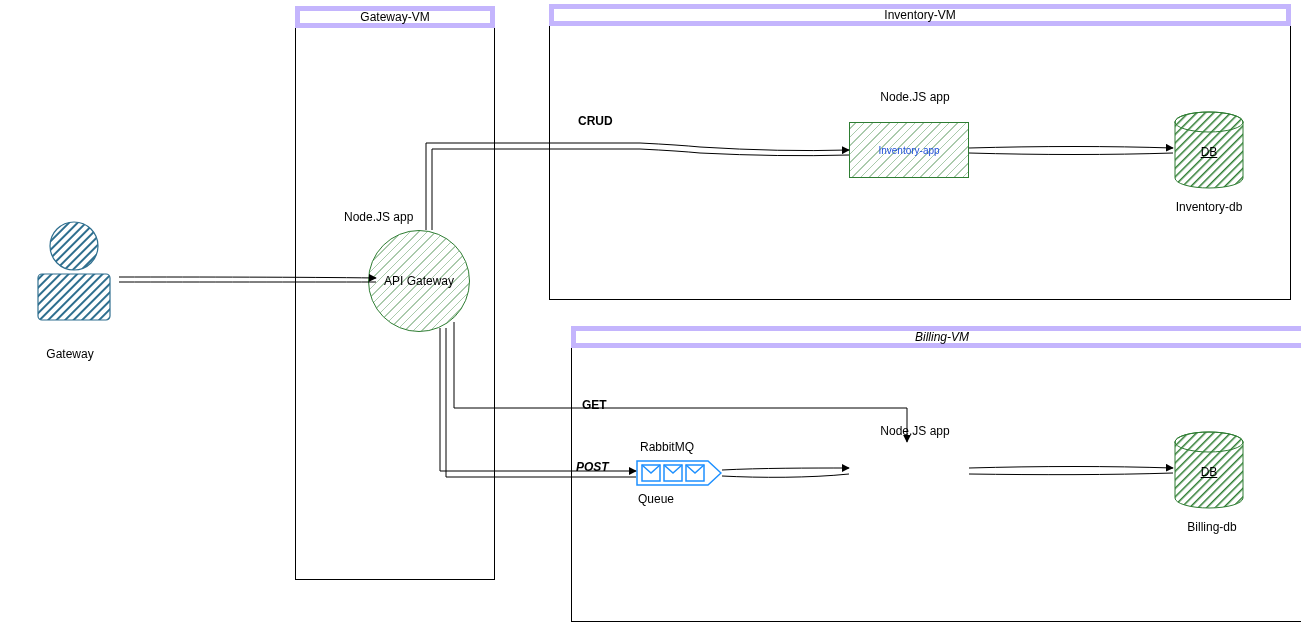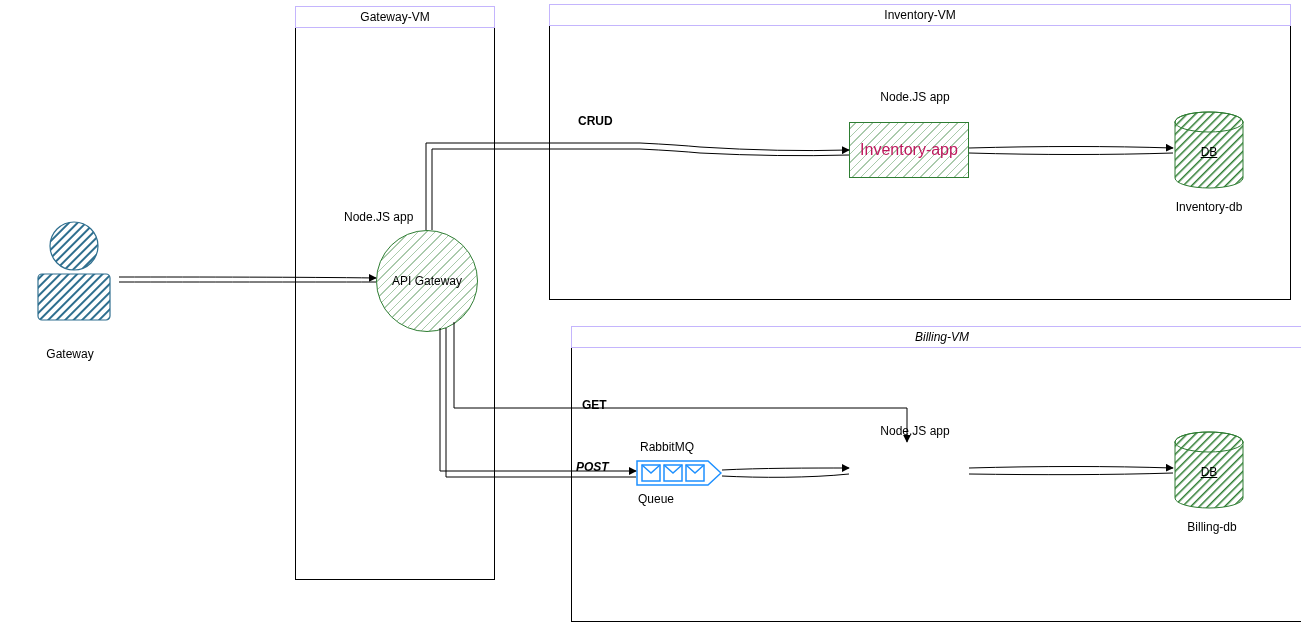--- a/index.html
+++ b/index.html
@@ -22,21 +22,21 @@
     position: absolute;
     border: 1px solid #000;
     box-sizing: border-box;
   }
   .vm-title {
     position: absolute;
     top: -1px;
     left: -1px;
     right: -1px;
     height: 22px;
-    border: 1px solid #c4b5fd;
+    border: 5px solid #c4b5fd;
     box-sizing: border-box;
     display: flex;
     align-items: center;
     justify-content: center;
     background: #fff;
     font-size: 12px;
   }
   .label {
     position: absolute;
     font-size: 12px;
@@ -60,22 +60,22 @@
     opacity: .45;
   }
   .hatch-green > span {
     position: relative;
     display: block;
     width: 100%;
     height: 100%;
     display: flex;
     align-items: center;
     justify-content: center;
-    color: #be185d;
-    font-size: 16px;
+    color: #1d4ed8;
+    font-size: 10px;
     text-align: center;
   }
 
   .db {
     position: absolute;
   }
   .db svg { display:block; }
   .db .db-text {
     position: absolute;
     left: 0; right: 0; top: 44%;
@@ -154,21 +154,21 @@
         </pattern>
       </defs>
 
       <circle cx="46" cy="26" r="24" fill="url(#p-blue)" stroke="#2f6f8f" stroke-width="1.2"></circle>
 
       <rect x="10" y="54" width="72" height="46" rx="4" fill="url(#p-blue)" stroke="#2f6f8f" stroke-width="1.2"></rect>
     </svg>
   </div>
   <div class="label" style="left:40px; top:347px; width:60px;">Gateway</div>
 
-  <div class="circle" style="left:376px; top:230px; width:100px; height:100px;">
+  <div class="circle" style="left:368px; top:230px; width:100px; height:100px;">
     <span>API Gateway</span>
   </div>
   <div class="label" style="left:344px; top:210px; width:90px; text-align:left;">Node.JS app</div>
 
   <div class="hatch-green" style="left:849px; top:122px; width:120px; height:56px;">
     <span>Inventory-app</span>
   </div>
   <div class="label" style="left:870px; top:90px; width:90px;">Node.JS app</div>
 
   <div class="db" style="left:1173px; top:110px; width:72px; height:80px;">

